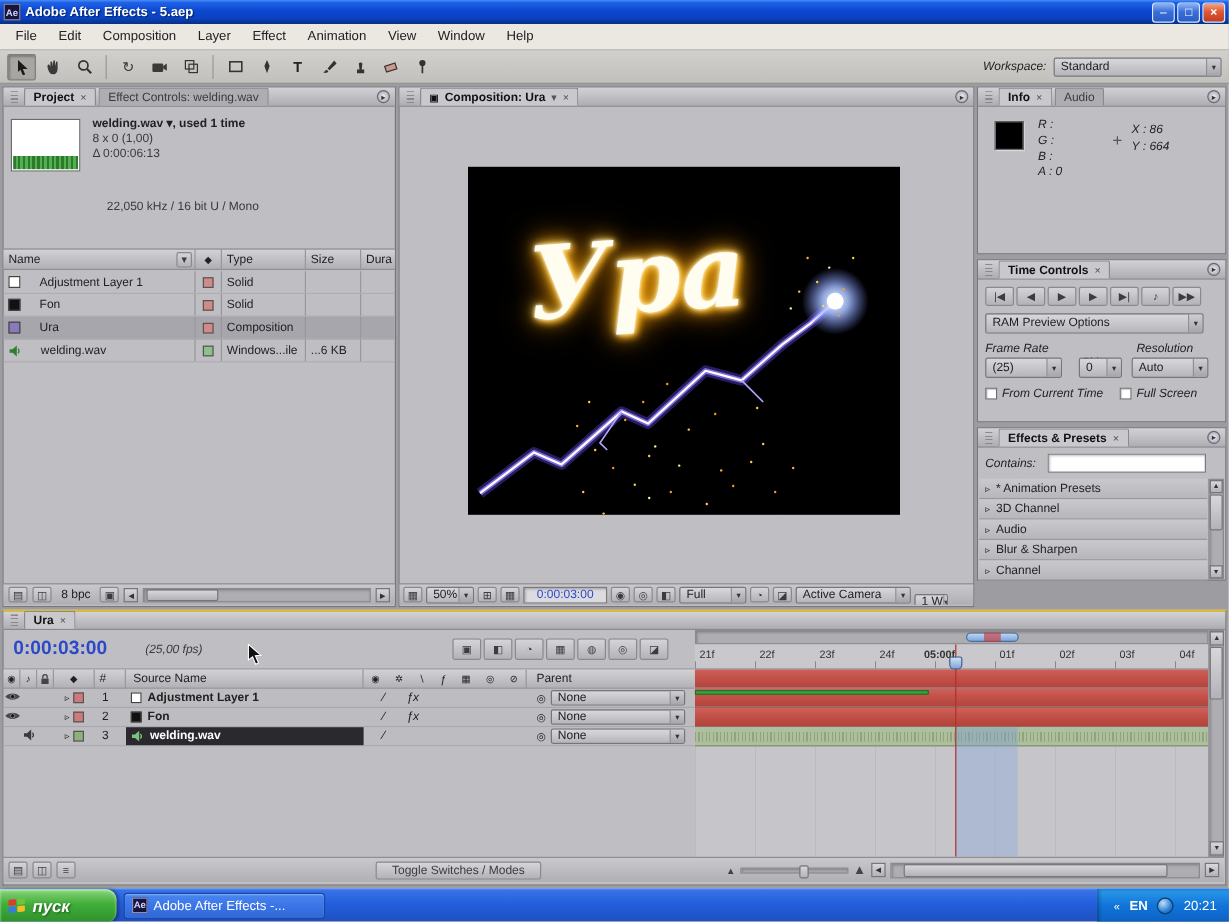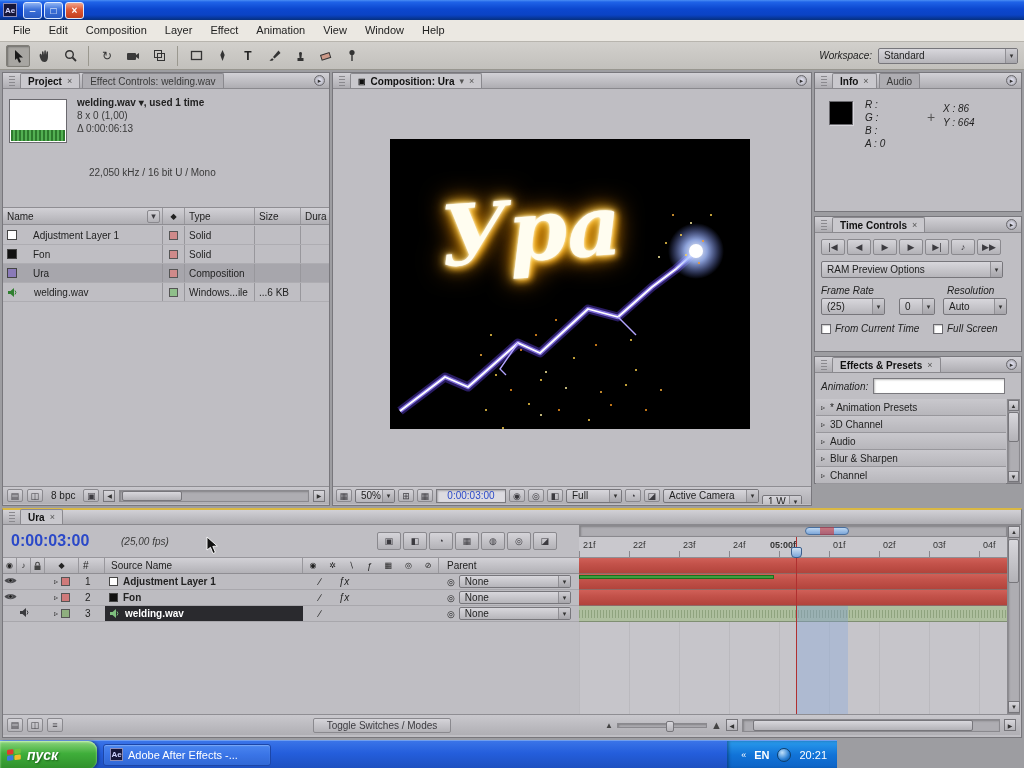--- a/index.html
+++ b/index.html
@@ -67,21 +67,21 @@
   .tlrow{position:absolute;left:0;width:576px;height:16px;display:flex;align-items:center;
     border-bottom:1px solid #a8a7ac;background:#bdbcc1;font-size:10px;}
   .rlab{position:absolute;top:3px;font-size:9px;color:#333;}
   .strip{position:absolute;left:0;width:428px;height:16px;border-bottom:1px solid #8f6a66;}
   .red{background:linear-gradient(#d06058,#c3524a 40%,#b2443c);}
   .thumbbtn{background:linear-gradient(#d8d7dc,#b3b2b7);border:1px solid #77767b;border-radius:2px;}
   .scroll-track{background:#aeadb2;border:1px solid #8a898e;box-shadow:inset 1px 1px 2px rgba(0,0,0,.25);}
   .sbtn{position:absolute;width:12px;height:12px;display:flex;align-items:center;justify-content:center;
     font-size:6px;color:#333;background:linear-gradient(#d8d7dc,#b3b2b7);border:1px solid #77767b;}
   
-  .taskbar{left:0;top:740px;width:837px;height:28px;background:linear-gradient(#3a74e8,#245edc 45%,#1e50c0);
+  .taskbar{left:0;top:740px;width:1024px;height:28px;background:linear-gradient(#3a74e8,#245edc 45%,#1e50c0);
     border-top:1px solid #6f9ef0;display:flex;align-items:center;}
   .startbtn{width:97px;height:28px;border-radius:0 9px 9px 0;display:flex;align-items:center;gap:5px;padding:0 10px 0 6px;
     background:linear-gradient(#8cd47c,#3fae3a 45%,#2f8f2b);box-shadow:inset 0 1px 2px #c8f0b8, 2px 0 3px rgba(0,0,0,.35);
     color:#fff;font-weight:bold;font-style:italic;font-size:14px;text-shadow:1px 1px 2px #1a5c18;}
   .taskbtn{margin-left:6px;width:168px;height:22px;border-radius:3px;border:1px solid #1c46a8;display:flex;
     align-items:center;gap:5px;padding:0 6px;background:linear-gradient(#4a86f0,#3a74e6 50%,#3168d5);
     color:#fff;font-size:11px;box-shadow:inset 0 1px 1px #7aa8f5;white-space:nowrap;overflow:hidden;}
   .tray{margin-left:auto;height:28px;display:flex;align-items:center;gap:8px;padding:0 10px 0 14px;
     background:linear-gradient(#2a9bec,#1173d8 50%,#0d62c4);box-shadow:inset 2px 0 3px rgba(0,0,0,.3);color:#fff;}
   
@@ -91,20 +91,21 @@
     text-shadow:0 0 3px #fff,0 0 8px #ffe680,0 0 16px #ffb300,0 0 28px #ff8c00,2px 2px 6px #ff9d00;}
   .sparks{position:absolute;width:2px;height:2px;background:#ffd24a;border-radius:50%;}
 </style>
 </head>
 <body>
 
 <div id="stage">
 
   <div class="abs titlebar">
     <div class="appicon">Ae</div>
+    <div class="wtitle">Adobe After Effects - 5.aep</div>
     <div style="display:flex">
       <div class="winbtn">–</div>
       <div class="winbtn">□</div>
       <div class="winbtn close">×</div>
     </div>
   </div>
 
   <div class="abs menubar">
     <span class="menuitem">File</span>
     <span class="menuitem">Edit</span>
@@ -383,21 +384,21 @@
       <span class="dd" style="width:56px;height:14px;">
         <span>Full</span>
           <span class="da">▾</span>
         </span>
       <span class="ibtn" style="width:16px;height:13px;">◔</span>
       <span class="ibtn" style="width:16px;height:13px;">◪</span>
       <span class="dd" style="width:96px;height:14px;">
         <span>Active Camera</span>
           <span class="da">▾</span>
         </span>
-      <span class="dd" style="width:40px;height:14px;margin-top:12px;">
+      <span class="dd" style="width:28px;height:14px;margin-top:12px;">
         <span>1 W</span>
           <span class="da">▾</span>
         </span>
     </div>
   </div>
 
   <div class="panel" style="left:814px;top:72px;width:208px;height:140px;">
     <div class="tabbar">
       <div class="grip"></div>
       <div class="tab active">
@@ -464,21 +465,21 @@
 
   <div class="panel" style="left:814px;top:356px;width:208px;height:128px;">
     <div class="tabbar">
       <div class="grip"></div>
       <div class="tab active">
         <span>Effects &amp; Presets</span>
         <span class="tabx">×</span>
       </div>
       <div class="pmenu">▸</div>
     </div>
-    <div class="abs lbl10" style="left:6px;top:24px;">Animation:</div>
+    <div class="abs lbl10" style="left:6px;top:24px;">Contains:</div>
     <input class="abs sunken" style="left: 58px; top: 21px; width: 132px; height: 16px; font-size: 10px; padding: 0px 3px; font-family: inherit;">
     <div class="abs" style="left:1px;top:42px;width:190px;">
       <div style="height:17px;display:flex;align-items:center;gap:5px;padding-left:5px;background:linear-gradient(#c9c8cd,#b7b6bb);border-bottom:1px solid #98979c;">
         <span style="font-size:8px;">▹</span>
           <span style="font-size:10px;">* Animation Presets</span>
         </div>
       <div style="height:17px;display:flex;align-items:center;gap:5px;padding-left:5px;background:linear-gradient(#c9c8cd,#b7b6bb);border-bottom:1px solid #98979c;">
         <span style="font-size:8px;">▹</span>
           <span style="font-size:10px;">3D Channel</span>
         </div>

